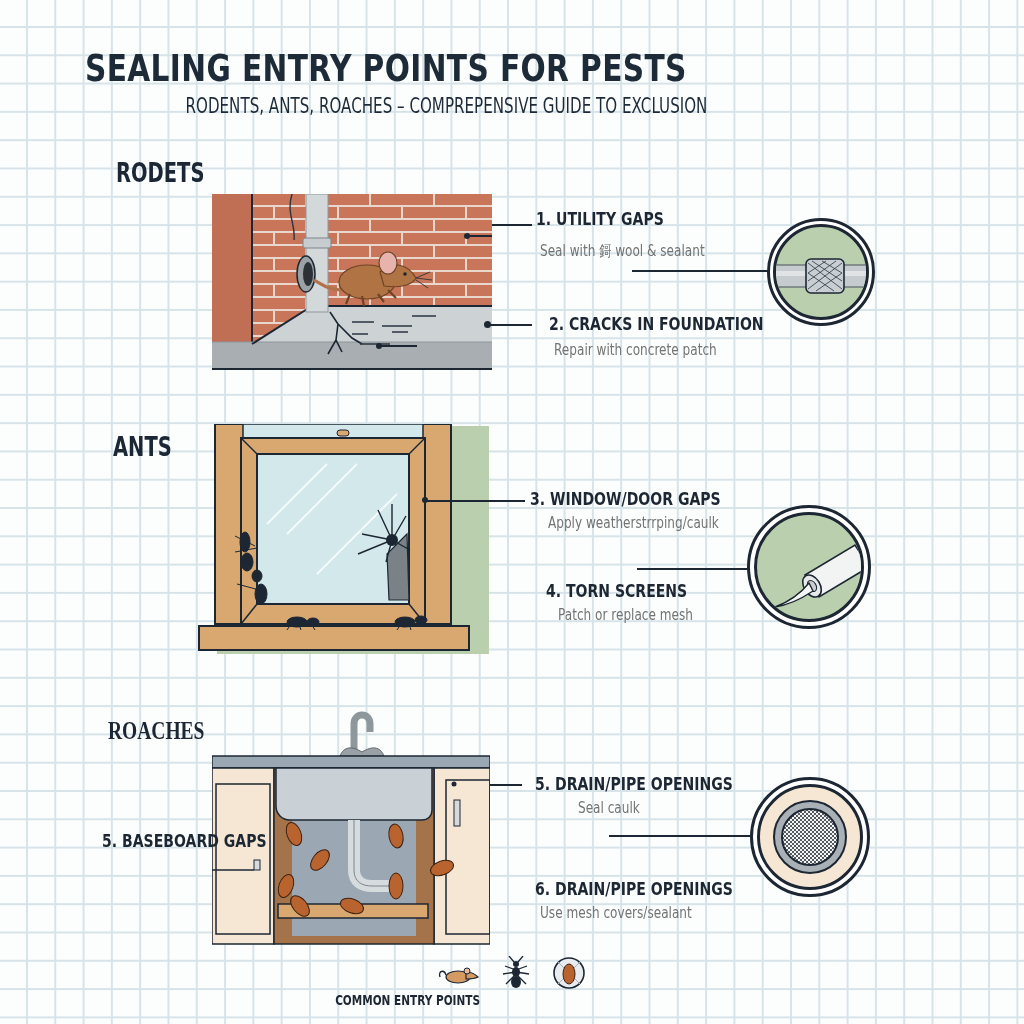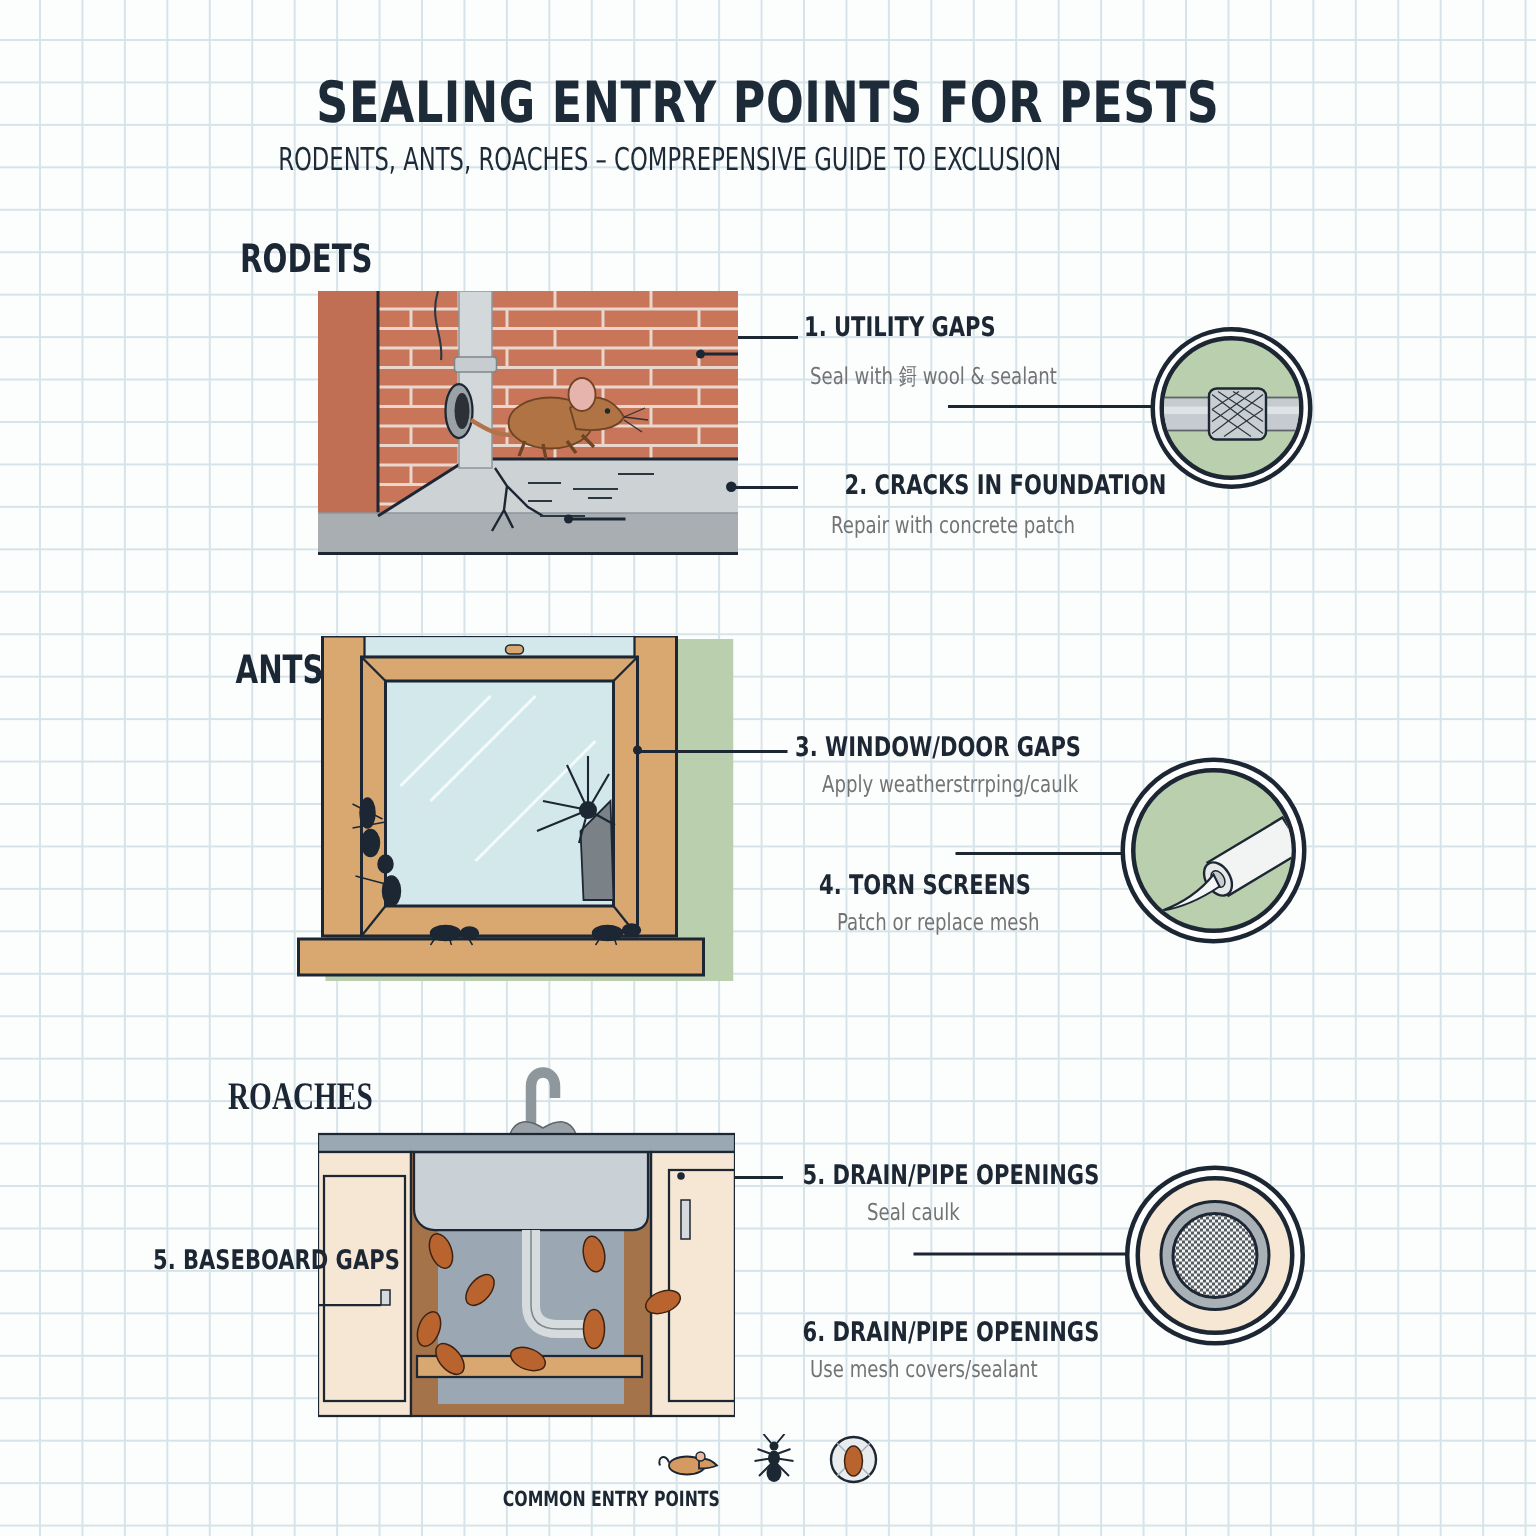--- a/index.html
+++ b/index.html
@@ -11,33 +11,33 @@
       linear-gradient(to right, #d6e4ea 1.5px, transparent 1.5px),
       linear-gradient(to bottom, #d6e4ea 1.5px, transparent 1.5px);
     background-size: 28.3px 28.3px;
     background-position: 26px 26px;
     font-family: "Liberation Sans", sans-serif;
     color: #1c2733;
   }
   .abs { position: absolute; }
 
   .title {
-    left: 0; width: 1024px; top: 46px; text-align: center;
+    left: 0; width: 1024px; top: 46px; 
     font-family: "DejaVu Sans", sans-serif; font-weight: bold; font-size: 38px;
     color: #1d2a38; letter-spacing: 0.5px;
   }
   .title span { display: inline-block; transform: scaleX(0.78); }
   .subtitle {
     left: 0; width: 892px; top: 94px; text-align: center;
     font-family: "DejaVu Sans", sans-serif; font-size: 21px; color: #1d2a38;
   }
   .subtitle span { display: inline-block; transform: scaleX(0.72); }
 
   .section-label {
-    font-family: "DejaVu Sans", sans-serif; font-weight: bold; font-size: 26px; color: #1b2734; margin-left: 44px;
+    font-family: "DejaVu Sans", sans-serif; font-weight: bold; font-size: 26px; color: #1b2734;
   }
   .section-label span { display: inline-block; transform: scaleX(0.75); transform-origin: left center; }
 
   .callout-title {
     font-family: "DejaVu Sans", sans-serif; font-weight: bold; font-size: 18px; color: #1c2733;
   }
   .callout-title span, .callout-desc span { display: inline-block; transform: scaleX(0.78); transform-origin: left center; white-space: nowrap; }
   .callout-desc {
     font-family: "DejaVu Sans", sans-serif; font-size: 15.5px; color: #737373;
   }
@@ -112,21 +112,21 @@
     <line x1="167" y1="152" x2="205" y2="152" stroke="#1c2733" stroke-width="2"></line>
   </svg>
 </div>
 
 <div class="abs leader" style="left:492px; top:224px; width:40px;"></div>
 <div class="abs callout-title" style="left:536px; top:208px;"><span>1. UTILITY GAPS</span></div>
 <div class="abs callout-desc" style="left:540px; top:241px;"><span>Seal with 鎶 wool &amp; sealant</span></div>
 
 <div class="abs dot" style="left:484px; top:321px;"></div>
 <div class="abs leader" style="left:490px; top:324px; width:42px;"></div>
-<div class="abs callout-title" style="left:546px; top:313px;padding-left:17px;"><span>2. CRACKS IN FOUNDATION</span></div>
+<div class="abs callout-title" style="left:532px; top:313px;padding-left:17px;"><span>2. CRACKS IN FOUNDATION</span></div>
 <div class="abs callout-desc" style="left:554px; top:341px;"><span>Repair with concrete patch</span></div>
 
 <div class="abs leader" style="left:632px; top:270px; width:136px;"></div>
 <div class="abs badge-circle" style="left:767px; top:218px; width:108px; height:108px;">
   <div class="badge-inner" style="width:96px; height:96px; background:#b9cfae;">
     <svg width="96" height="96" viewBox="0 0 96 96">
       <rect x="-2" y="38" width="100" height="22" fill="#c5cbcf" stroke="#5d666c" stroke-width="1.2"></rect>
       <rect x="-2" y="44" width="100" height="5" fill="#dfe3e6"></rect>
       <rect x="30" y="32" width="38" height="34" rx="5" fill="#c9ced2" stroke="#1c2733" stroke-width="1.6"></rect>
       <path d="M32 36 L66 62 M32 46 L58 64 M36 34 L66 54 M46 34 L66 46 M66 36 L32 62 M66 46 L40 64 M60 34 L32 54 M50 34 L32 46" stroke="#2a3642" stroke-width="0.8" fill="none"></path>

